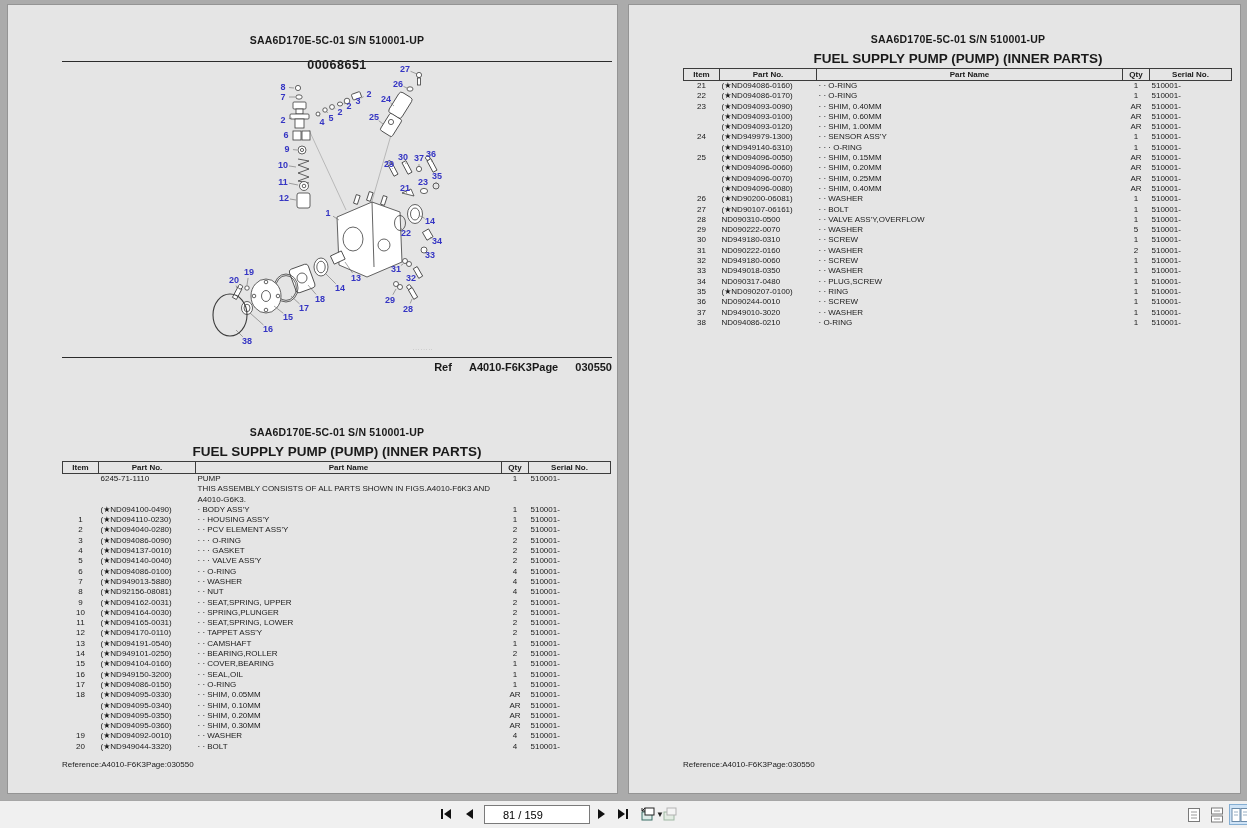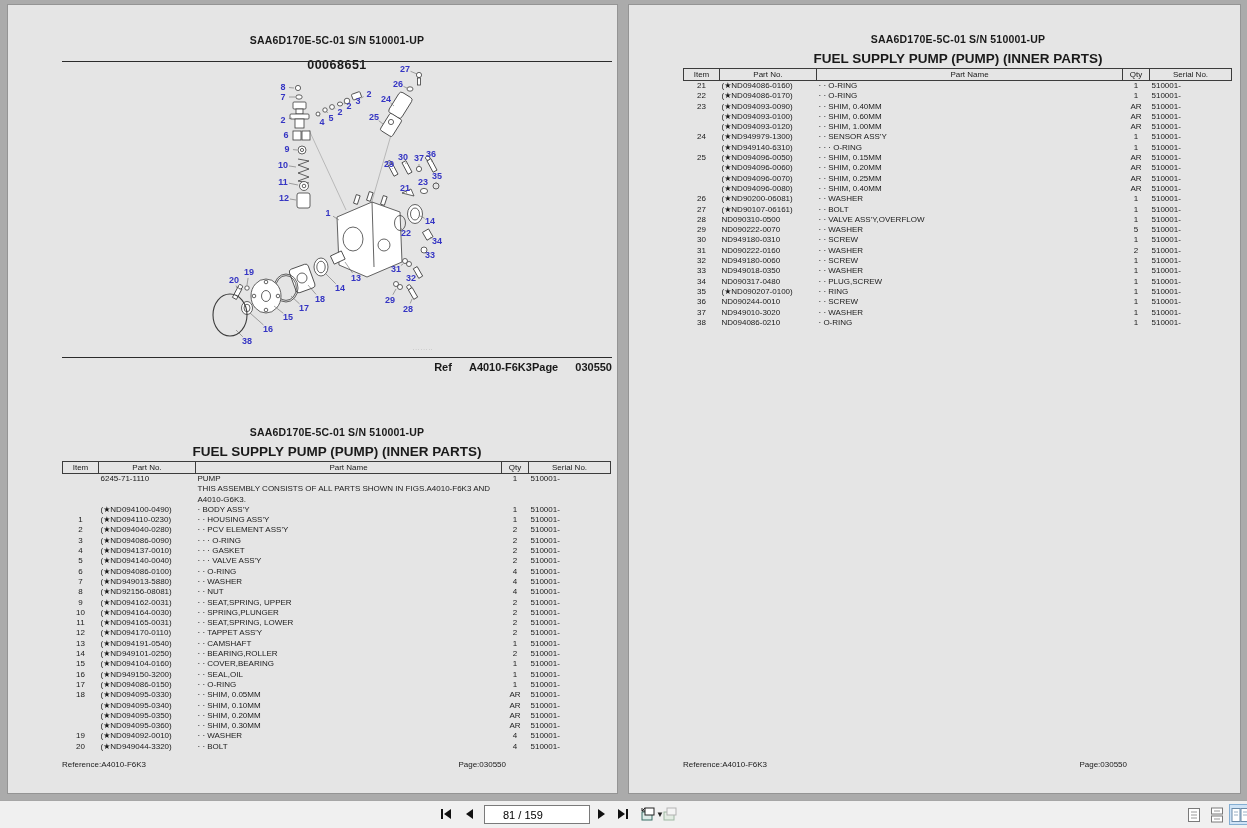--- a/index.html
+++ b/index.html
@@ -36,40 +36,40 @@
   }
   .refline .pair span{display:inline-block;}
   .refline .lbl{margin-right:14px;}
 
   
   .table-block{position:absolute;left:54px;width:550px;}
   .tb-model{font-size:10.5px;font-weight:bold;text-align:center;letter-spacing:.2px;}
   .tb-title{font-size:13.5px;font-weight:bold;text-align:center;margin-top:6px;line-height:15px;}
   table.parts{border-collapse:collapse;width:548px;margin-top:2px;table-layout:fixed;}
   table.parts th{
-    font-size:8px;font-weight:normal;height:11px;padding:0 2px;
+    font-size:8px;font-weight:bold;height:11px;padding:0 2px;
     border:1px solid #3c3c3c;text-align:center;line-height:10px;
   }
   table.parts col.c-item{width:36px;}
   table.parts col.c-part{width:97px;}
   table.parts col.c-name{width:306px;}
   table.parts col.c-qty{width:27px;}
   table.parts col.c-serial{width:82px;}
   table.parts td{
     font-size:8px;height:10.3px;line-height:10.3px;padding:0 2px;
     white-space:nowrap;overflow:hidden;
   }
   td.item{text-align:center;}
   td.part{padding-left:3px;}
   td.qty{text-align:center;}
   td.serial{padding-left:6px;}
 
   .page-footer{
-    position:absolute;left:54px;top:755px;width:444px;
-    font-size:8px;display:flex;justify-content:space-between;
+    position:absolute;left:54px;top:755px;width:550px;
+    font-size:8px;display:flex;
   }
   .page.right .table-block{width:550px;}
 
   
   .toolbar{
     position:absolute;left:0;bottom:0;width:1247px;height:27px;
     background:#f0f0f0;border-top:1px solid #a6a6a6;
   }
   .tb-btn{
     position:absolute;top:4px;width:18px;height:18px;border:0;background:transparent;

